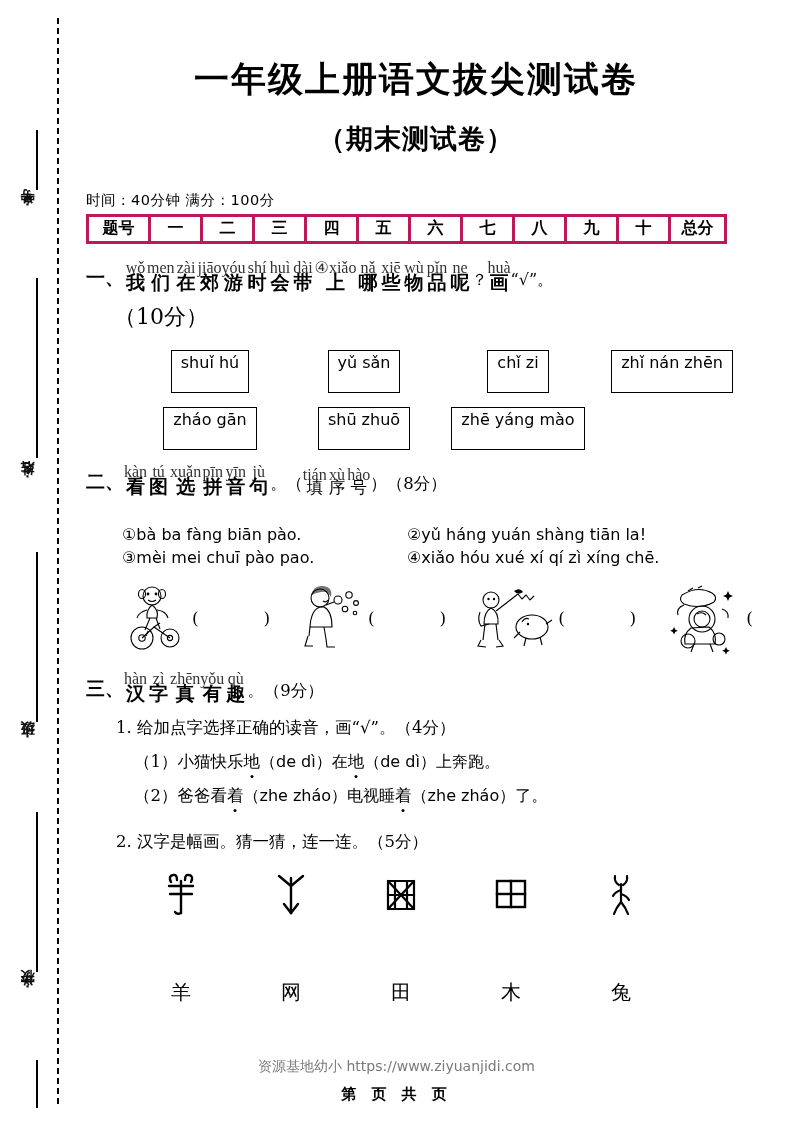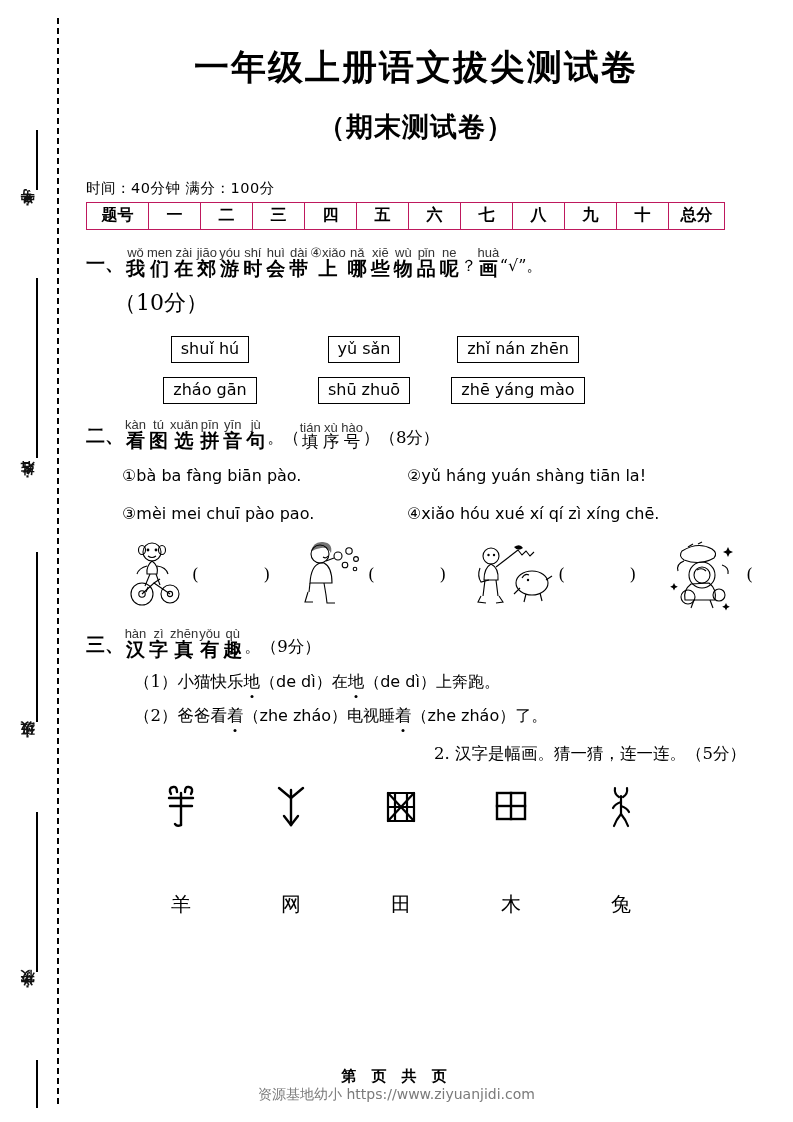--- a/index.html
+++ b/index.html
@@ -31,21 +31,21 @@
     color:#111;
   }
   .seal-rule {
     position: absolute; left: 36px; width: 0;
     border-left: 2px solid #000;
   }
 
   
   #page {
     position: absolute;
-    left: 86px; top: 0; width: 660px; height: 974px;
+    left: 86px; top: 12px; width: 660px; height: 974px;
   }
 
   #title-main {
     text-align:center;
     font-family: "DejaVu Sans", sans-serif;
     font-weight: bold;
     font-size: 35px;
     letter-spacing: 2px;
     margin-top: 48px;
     line-height: 1.1;
@@ -68,21 +68,21 @@
   }
 
   
   #score-table {
     width: 636px;
     margin-top: 4px;
     border-collapse: collapse;
     table-layout: fixed;
   }
   #score-table td {
-    border: 1px solid #be185d;
+    border: 3px solid #be185d;
     height: 27px;
     text-align: center;
     vertical-align: middle;
     font-family: "DejaVu Serif", serif;
     font-weight: bold;
     font-size: 16px;
   }
   #score-table td.hdr-label { width: 62px; }
   #score-table td.num { width: 52px; }
   #score-table td.total { width: 56px; }
@@ -99,22 +99,22 @@
     font-weight: bold; font-size: 19px;
     white-space: nowrap;
     padding-bottom: 1px;
   }
   .ruby-run { display: flex; align-items: flex-end; }
   .ruby {
     display: inline-flex; flex-direction: column; align-items: center;
     line-height: 1;
   }
   .ruby .py {
-    font-family: Liberation Sans, sans-serif;
-    font-size: 13px;
+    font-family: Liberation Serif, serif;
+    font-size: 16px;
     color: #333;
     height: 13px;
     letter-spacing: 0px;
     white-space: nowrap;
   }
   .ruby .hz {
     font-family: "DejaVu Sans", sans-serif;
     font-weight: bold;
     font-size: 19px;
     white-space: nowrap;
@@ -144,35 +144,35 @@
     display: flex;
     gap: 6px;
     margin-bottom: 14px;
   }
   .box-cell {
     width: 148px;
     display: flex; justify-content: center;
   }
   .pin-box {
     border: 1.5px solid #000;
-    padding: 3px 9px 4px;
+    padding: 3px 9px 20px;
     font-family: "DejaVu Sans", sans-serif;
     font-size: 16px;
     white-space: nowrap;
     line-height: 1.15;
     margin-left: 48px;
   }
 
   
   .sent-grid {
-    margin-top: 16px;
+    margin-top: 29px;
     padding-left: 36px;
     display: grid;
     grid-template-columns: 285px 1fr;
-    row-gap: 19px;
+    row-gap: 4px;
   }
   .sent {
     font-family: "DejaVu Sans", sans-serif;
     font-size: 16px;
     white-space: nowrap;
   }
 
   
   .pic-row {
     margin-top: 14px;
@@ -375,20 +375,23 @@
     </div>
     <div class="q-second-line">（10分）</div>
 
     <div class="box-rows">
       <div class="box-row">
         <span class="box-cell">
             <span class="pin-box">shuǐ hú</span>
           </span>
         <span class="box-cell">
             <span class="pin-box">yǔ sǎn</span>
+          </span>
+        <span class="box-cell">
+            <span class="pin-box">chǐ zi</span>
           </span>
         <span class="box-cell">
             <span class="pin-box">zhǐ nán zhēn</span>
           </span>
       </div>
       <div class="box-row">
         <span class="box-cell">
             <span class="pin-box">zháo gān</span>
           </span>
         <span class="box-cell">
@@ -574,30 +577,34 @@
             <span class="hz">有</span>
           </span>
         <span class="ruby">
             <span class="py">qù</span>
             <span class="hz">趣</span>
           </span>
       </span>
       <span class="q-tail-serif">。（9分）</span>
     </div>
 
+    <div class="sub-q">
+      <span>1.</span>
+      <span>给加点字选择正确的读音，画“√”。（4分）</span>
+    </div>
 
     <div class="sub-item">
       <span>（1）</span><span>小猫快乐</span><span class="dotted">地</span><span class="pin-alt">（de    dì）在</span><span class="dotted">地</span><span class="pin-alt">（de    dì）上奔跑。</span>
     </div>
 
     <div class="sub-item">
       <span>（2）</span><span>爸爸看</span><span class="dotted">着</span><span class="pin-alt">（zhe    zháo）电视睡</span><span class="dotted">着</span><span class="pin-alt">（zhe    zháo）了。</span>
     </div>
 
-    <div class="sub-q" style="margin-top:16px;text-align:right;">
+    <div class="sub-q" style="margin-top:24px;">
       <span>2.</span>
       <span>汉字是幅画。猜一猜，连一连。（5分）</span>
     </div>
 
     <div class="glyph-row">
       <span class="glyph-cell">
         <svg width="34" height="44" viewBox="0 0 34 44" fill="none" stroke="#000" stroke-width="2.4" stroke-linecap="round">
           <path d="M7 9 q-3 -6 2 -7 q4 -1 4 5"></path>
           <path d="M27 9 q3 -6 -2 -7 q-4 -1 -4 5"></path>
           <path d="M5 13 L29 13"></path>
@@ -653,15 +660,15 @@
       <span class="hanzi-cell">网</span>
       <span class="hanzi-cell">田</span>
       <span class="hanzi-cell">木</span>
       <span class="hanzi-cell">兔</span>
     </div>
   </div>
 
 </div>
 
 <div id="footer">
+  <div id="watermark">资源基地幼小 https://www.ziyuanjidi.com</div>
   <div id="page-no">第 页 共 页</div>
-  <div id="watermark">资源基地幼小 https://www.ziyuanjidi.com</div>
 </div>
 
 </body></html>

